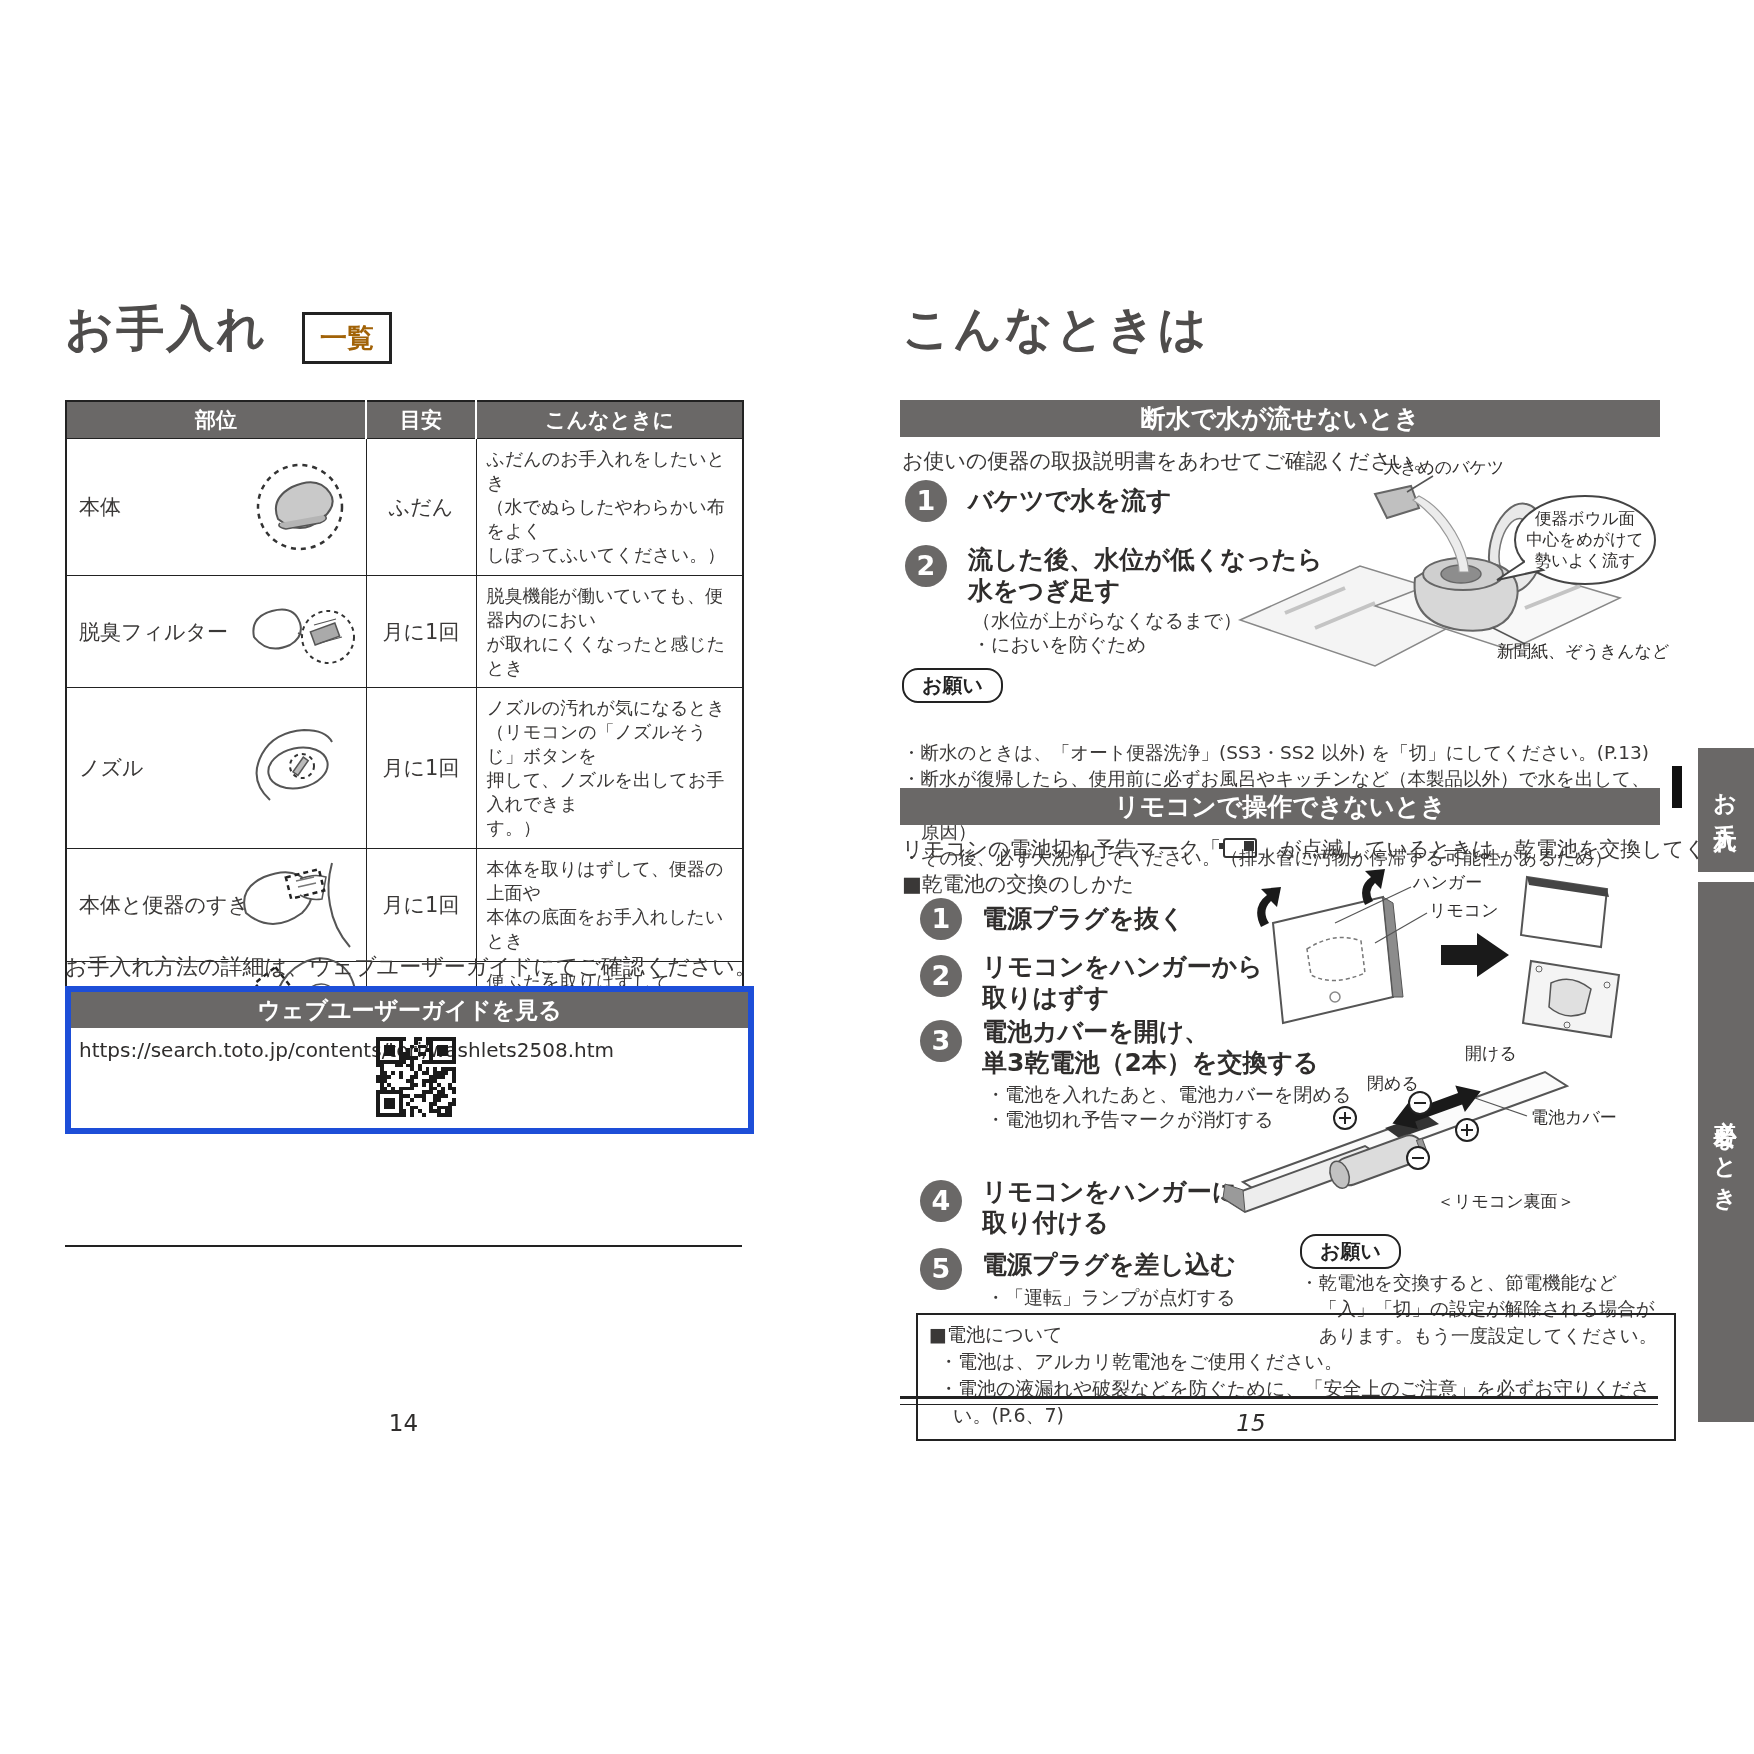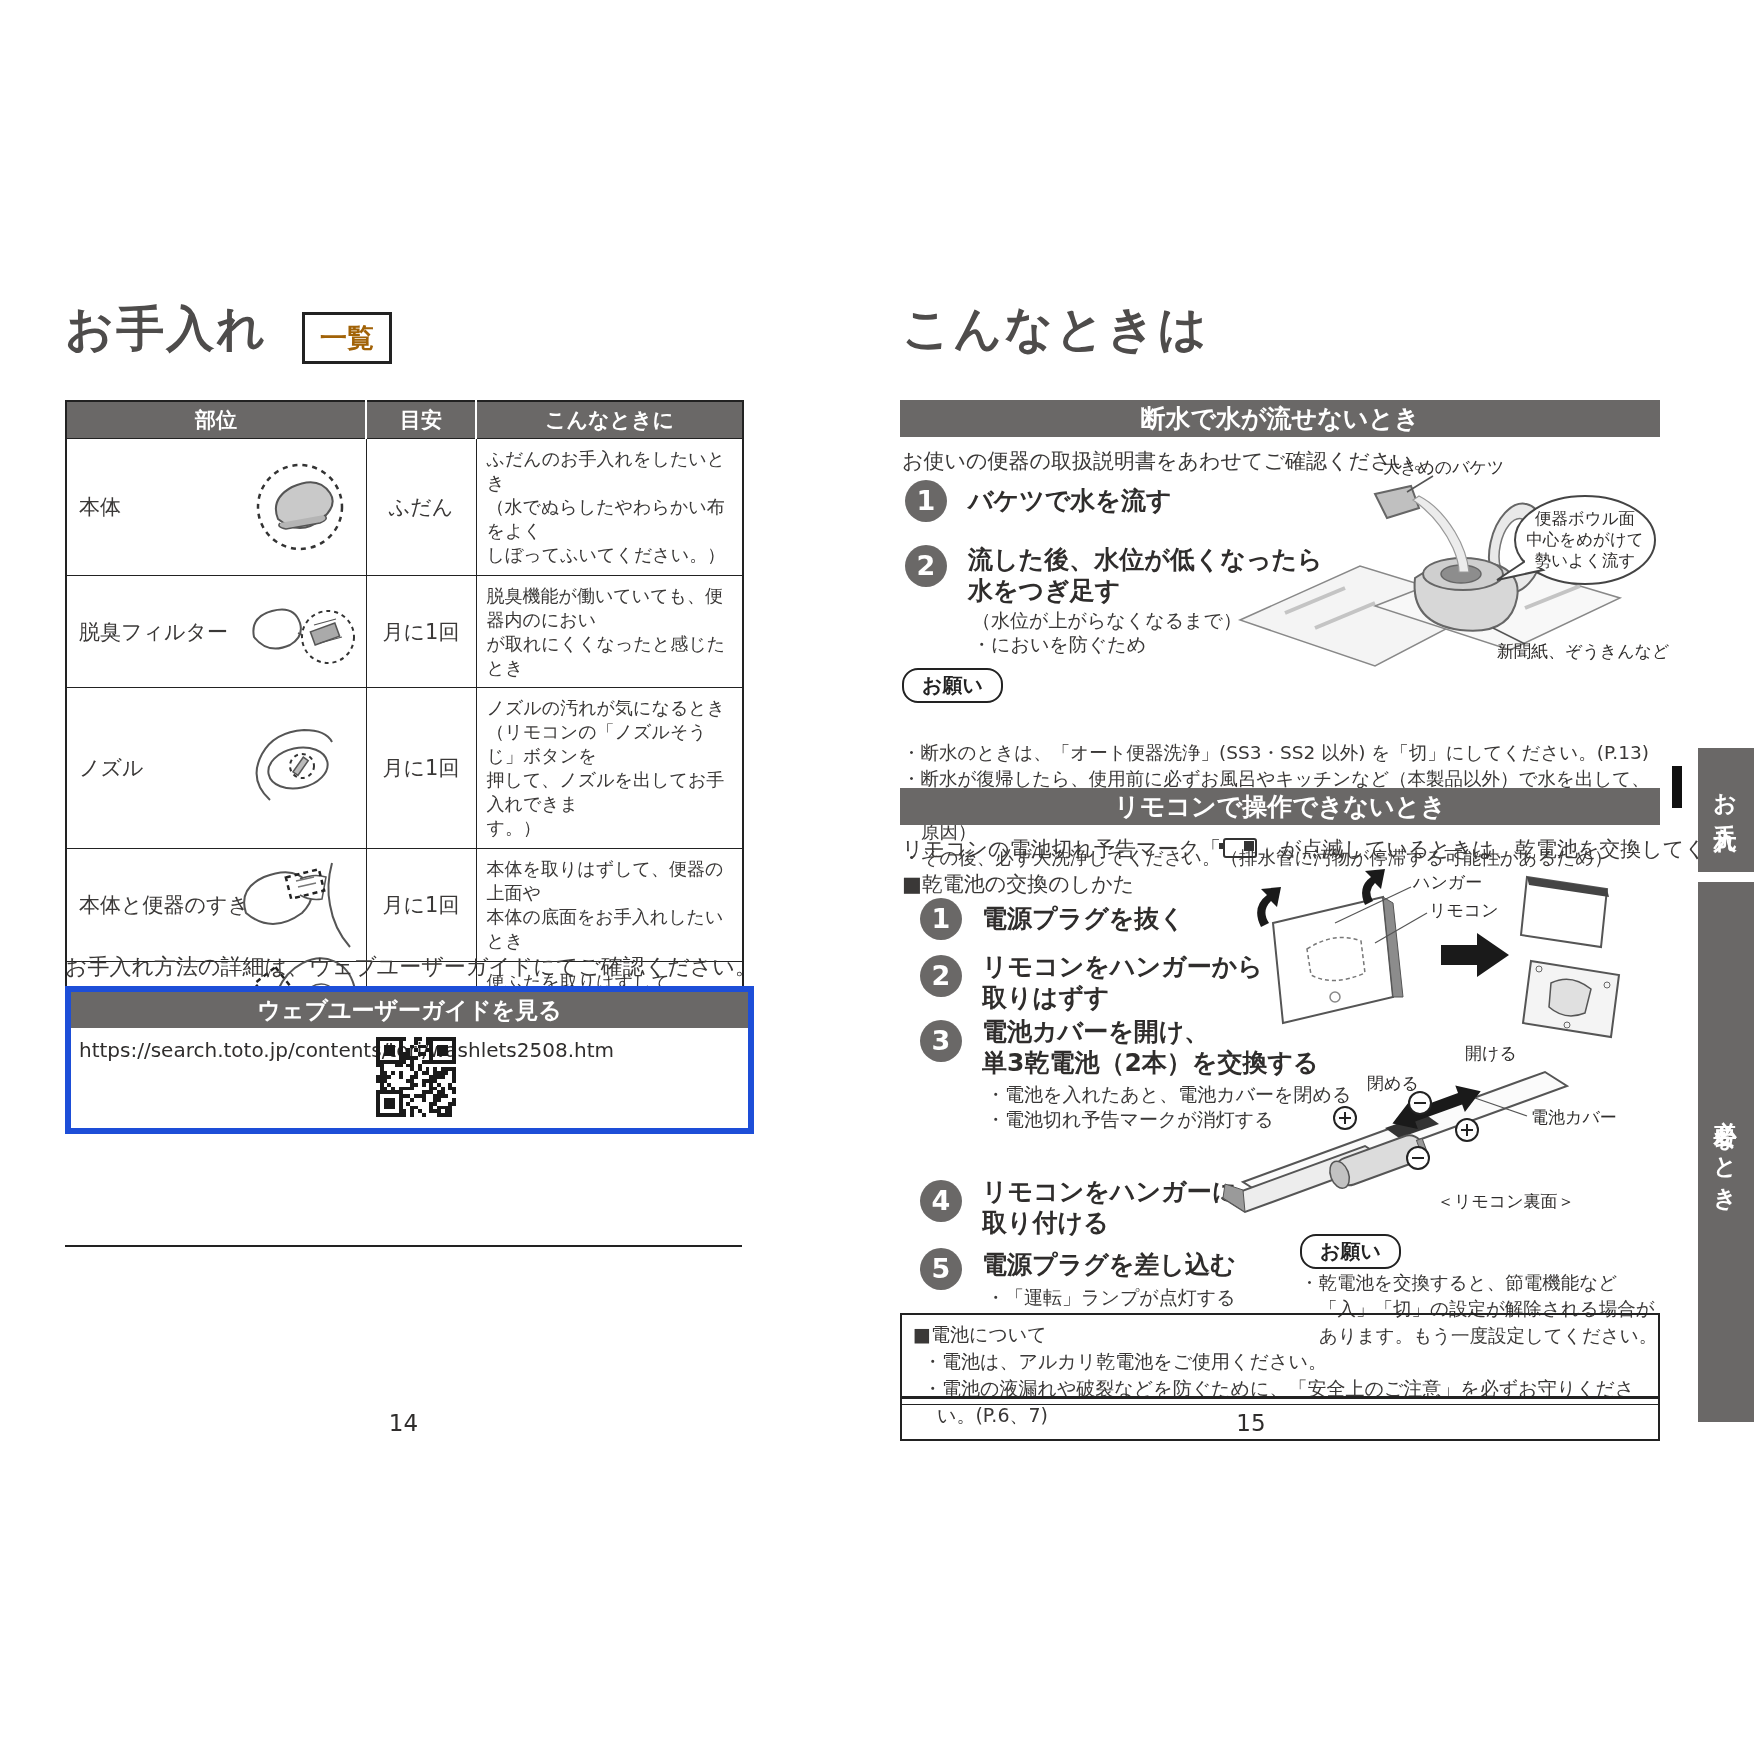--- a/index.html
+++ b/index.html
@@ -32,21 +32,21 @@
   .request-pill{border:2px solid #222;border-radius:16px;font-size:20px;font-weight:bold;color:#222;
                 padding:2px 18px;background:#fff;white-space:nowrap;}
   .note-list{font-size:18.5px;line-height:1.42;}
   .note-list div{padding-left:19px;text-indent:-19px;}
   
   .guide-box{width:677px;border:6px solid #1d4ed8;background:#fff;}
   .guide-head{background:#6a6867;color:#fff;font-size:23px;font-weight:bold;text-align:center;height:36px;line-height:36px;}
   .guide-body{position:relative;height:100px;}
   .guide-url{position:absolute;left:8px;top:10px;font-size:20px;color:#2f2d2c;}
   
-  .battery-box{width:734px;border:2px solid #222;padding:6px 11px 10px 11px;font-size:19px;line-height:1.42;}
+  .battery-box{width:734px;border:2px solid #222;padding:6px 11px 10px 11px;font-size:19px;line-height:1.42;margin-left:16px;}
   .battery-box .bb-items div{padding-left:24px;text-indent:-14px;}
   
   .rule{border-top:2px solid #222;width:677px;height:0;}
   .dbl-rule-a{border-top:3px solid #222;width:758px;height:0;}
   .dbl-rule-b{border-top:1px solid #222;width:758px;height:0;}
   .page-num{font-size:23px;text-align:center;color:#2f2d2c;}
   
   .side-tab{background:#6a6867;width:56px;display:flex;align-items:center;justify-content:center;}
   .side-tab span{writing-mode:vertical-rl;text-orientation:upright;color:#fff;font-size:23px;font-weight:bold;letter-spacing:4px;}
   .index-tick{background:#101010;width:10px;height:42px;}
@@ -577,21 +577,21 @@
 
   <div class="abs battery-box" style="left:900px;top:1313px;">
     <div>■電池について</div>
     <div class="bb-items">
       <div>・電池は、アルカリ乾電池をご使用ください。</div>
       <div>・電池の液漏れや破裂などを防ぐために、「安全上のご注意」を必ずお守りください。(P.6、7)</div>
     </div>
   </div>
   <div class="abs dbl-rule-a" style="left:900px;top:1396px;"></div>
   <div class="abs dbl-rule-b" style="left:900px;top:1404px;"></div>
-  <div class="abs page-num" style="left:900px;top:1410px;width:702px;">15</div>
+  <div class="abs page-num" style="left:900px;top:1410px;width:702px;font-style:italic;">15</div>
 
   <div class="abs index-tick" style="left:1672px;top:766px;"></div>
   <div class="abs side-tab" style="left:1698px;top:748px;height:124px;">
     <span>お手入れ</span>
   </div>
   <div class="abs side-tab" style="left:1698px;top:882px;height:540px;">
     <span>必要なとき</span>
   </div>
 
 </div>

